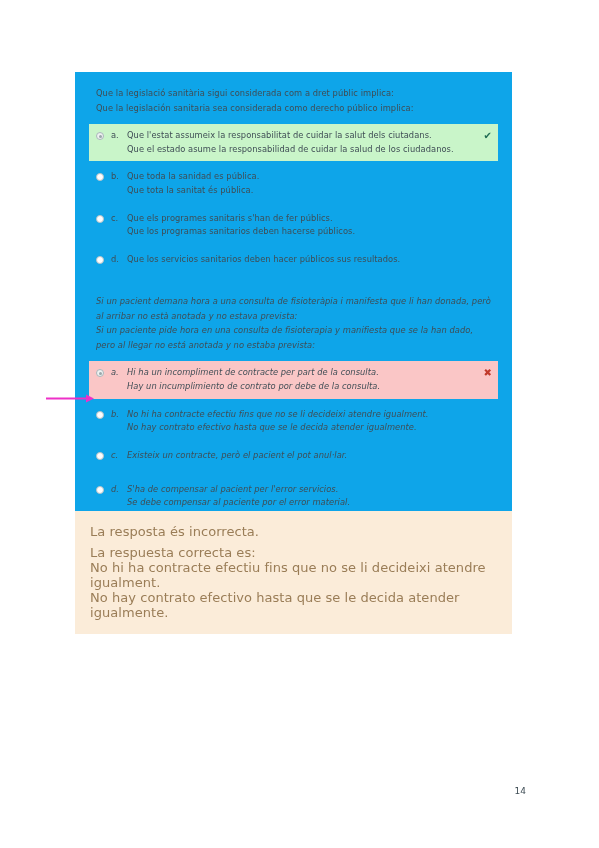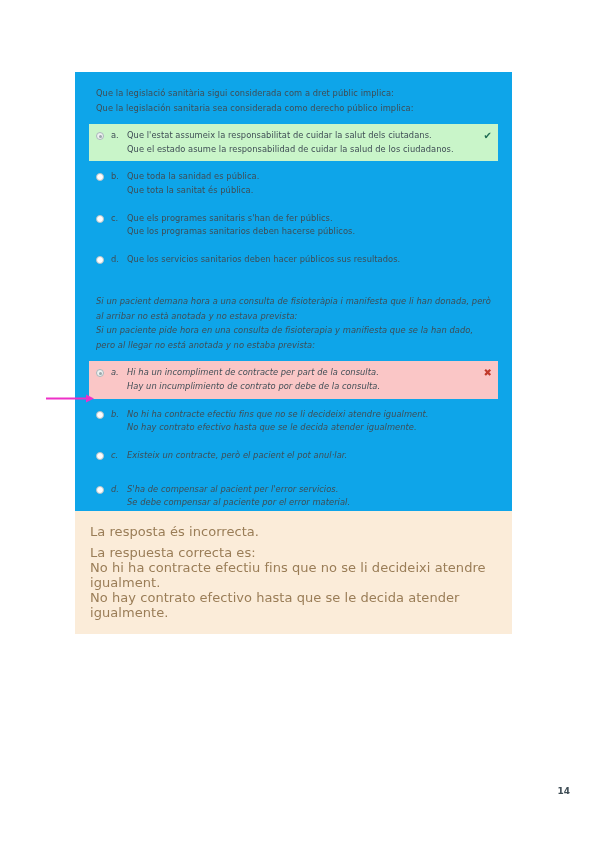--- a/index.html
+++ b/index.html
@@ -139,23 +139,22 @@
   }
 
   
   #page-number {
     position: absolute;
     left: 0;
     top: 786px;
     width: 526px;
     text-align: right;
     font-size: 9px;
-    font-weight: bold;
-    color: #3f4d55;
-    margin-left: 44px;
+    font-weight: normal;
+    color: #3f4d55;
   }
 </style>
 </head>
 <body>
 
 <div class="page">
 
   <div class="qblock" id="qblock-1">
     <div class="stem">
       <span class="line">Que la legislació sanitària sigui considerada com a dret públic implica:</span>

